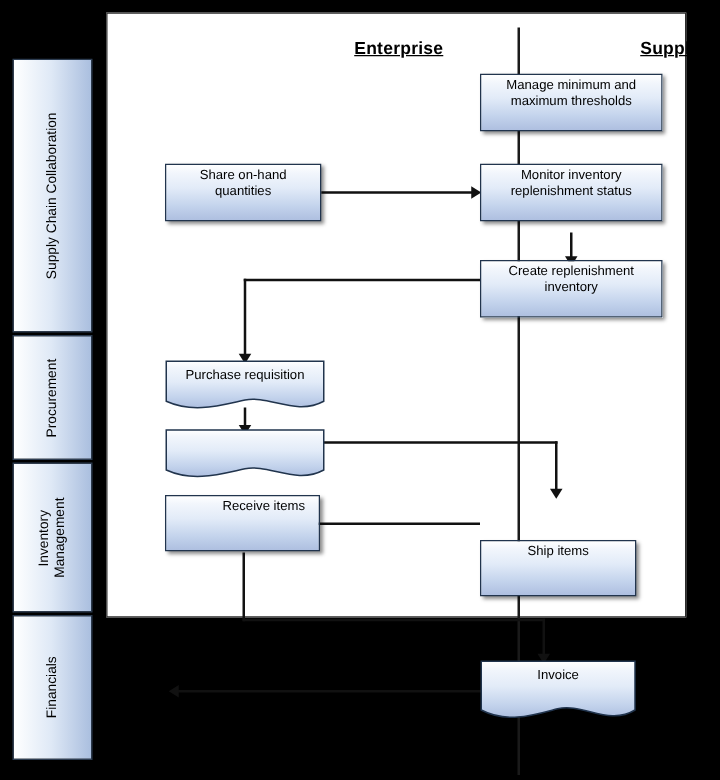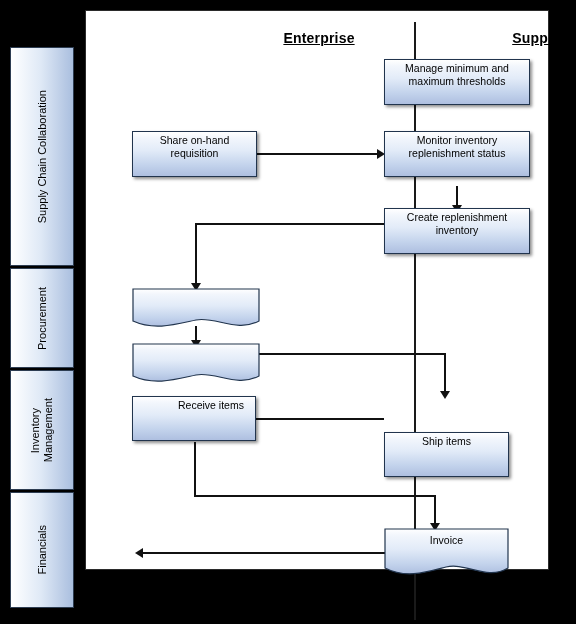--- a/index.html
+++ b/index.html
@@ -12,21 +12,21 @@
   #root {
     position: relative;
     width: 576px;
     height: 624px;
     background: #000000;
   }
   
   #canvas {
     position: absolute;
     left: 85px; top: 10px;
-    width: 464px; height: 560px;
+    width: 464px; height: 484px;
     background: #ffffff;
     border: 1px solid #2b2b2b;
     box-sizing: border-box;
   }
   
   #pool-divider {
     position: absolute;
     left: 328px; top: 11px;
     width: 2px; height: 598px;
     background: #1a1a1a;
@@ -189,21 +189,21 @@
     <div class="arrow arrow-down" style="left:344px; top:512px;"></div>
 
     <div class="conn h" style="left:55px; top:541px; width:245px;"></div>
     <div class="arrow arrow-left" style="left:49px; top:537px;"></div>
 
     <div class="node" style="left:298px; top:48px; width:146px; height:46px;">
       <span>Manage minimum and maximum thresholds</span>
     </div>
 
     <div class="node" style="left:46px; top:120px; width:125px; height:46px;">
-      <span>Share on-hand requisition</span>
+      <span>Share on-hand quantities</span>
     </div>
 
     <div class="node" style="left:298px; top:120px; width:146px; height:46px;">
       <span>Monitor inventory replenishment status</span>
     </div>
 
     <div class="node" style="left:298px; top:197px; width:146px; height:46px;">
       <span>Create replenishment inventory</span>
     </div>
 
@@ -213,20 +213,21 @@
           <linearGradient id="gdoc1" x1="0" y1="0" x2="0" y2="1">
             <stop offset="0%" stop-color="#ffffff"></stop>
             <stop offset="14%" stop-color="#f2f6fc"></stop>
             <stop offset="45%" stop-color="#e2ebf8"></stop>
             <stop offset="78%" stop-color="#c3d3ec"></stop>
             <stop offset="100%" stop-color="#aebfe0"></stop>
           </linearGradient>
         </defs>
         <path d="M1 1 L127 1 L127 33 C105 45 83 28 64 32 C45 36 23 43 1 33 Z" fill="url(#gdoc1)" stroke="#21344d" stroke-width="1.2"></path>
       </svg>
+      <div class="doc-text">Purchase requisition</div>
     </div>
 
     <div class="doc" style="left:46px; top:332px; width:128px; height:42px;">
       <svg width="128" height="42" viewBox="0 0 128 42" aria-hidden="true">
         <defs>
           <linearGradient id="gdoc2" x1="0" y1="0" x2="0" y2="1">
             <stop offset="0%" stop-color="#ffffff"></stop>
             <stop offset="14%" stop-color="#f2f6fc"></stop>
             <stop offset="45%" stop-color="#e2ebf8"></stop>
             <stop offset="78%" stop-color="#c3d3ec"></stop>

